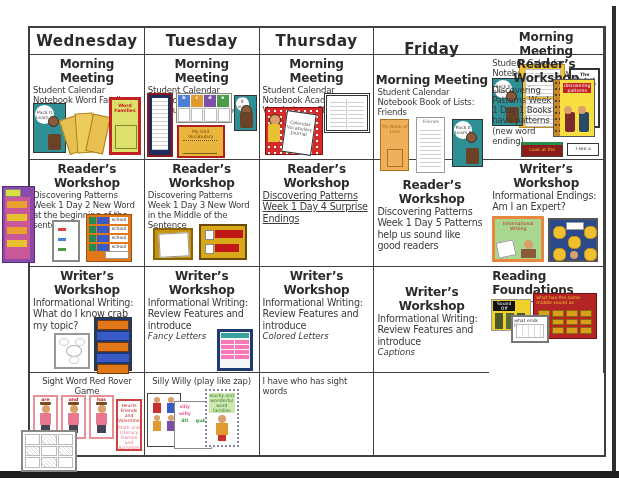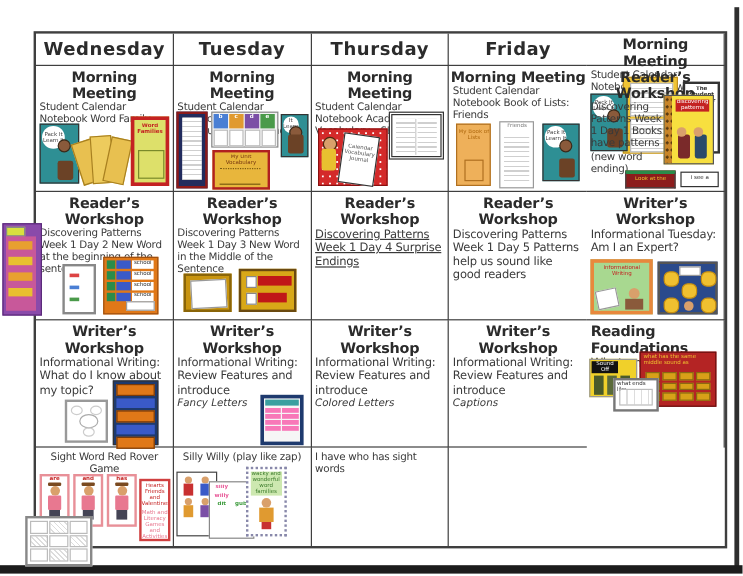--- a/index.html
+++ b/index.html
@@ -10,21 +10,21 @@
   .edge-right{position:absolute;left:612px;top:6px;width:4px;height:467px;background:#2e2e2e;}
   .edge-bottom{position:absolute;left:0;top:471px;width:619px;height:7px;background:#1c1c1c;}
 
   
   .plan{position:absolute;left:28px;top:26px;width:574px;height:427px;
         display:grid;grid-template-columns:repeat(5,1fr);
         grid-template-rows:27px 105px 107px 106px 1fr;
         border:2px solid #3f3f3f;background:#fff;}
   .cell{position:relative;border-right:1.5px solid #3f3f3f;border-bottom:1.5px solid #3f3f3f;
         box-sizing:border-box;overflow:visible;}
-  .cell.lastcol{border-right:none;}
+  .cell.lastcol{border-right:none;margin-top:16px;}
   .cell.lastrow{border-bottom:none;}
   .day{display:flex;align-items:center;justify-content:center;
        font-size:15px;font-weight:bold;letter-spacing:.5px;}
   .h{font-size:12px;font-weight:bold;text-align:center;margin:2px 1px 0;letter-spacing:-.2px;}
   .b{font-size:8.6px;line-height:1.18;padding:0 3px;letter-spacing:-.2px;color:#3a3a3a;}
   .b.ctr{text-align:center;padding-top:3px;}
   .it{font-size:8.6px;font-style:italic;padding:0 3px;color:#3a3a3a;}
 
   
   .t{position:absolute;box-sizing:border-box;}
@@ -238,41 +238,41 @@
       <div class="b" style="font-size:9.6px;text-decoration:underline;">Discovering Patterns Week 1 Day 4 Surprise Endings</div>
     </div>
 
     <div class="cell lastcol">
       <div class="h">Reader’s Workshop</div>
       <div class="b" style="font-size:9.6px;">Discovering Patterns Week 1 Day 5 Patterns help us sound like good readers</div>
     </div>
 
     <div class="cell">
       <div class="h">Writer’s Workshop</div>
-      <div class="b" style="font-size:9.6px;">Informational Tuesday: Am I an Expert?</div>
+      <div class="b" style="font-size:9.6px;">Informational Endings: Am I an Expert?</div>
       <div class="t" style="left:3px;top:56px;width:52px;height:46px;background:#a8d890;border:3px solid #e8883c;">
         <div class="tt" style="color:#c42222;margin-top:2px;">Informational Writing</div>
         <div class="paper" style="position:absolute;left:2px;bottom:2px;width:16px;height:14px;transform:rotate(-12deg);"></div>
         <div style="position:absolute;right:8px;bottom:10px;width:9px;height:9px;background:#d9a06b;border-radius:50%;"></div>
         <div style="position:absolute;right:5px;bottom:1px;width:15px;height:9px;background:#8a5a3b;"></div>
       </div>
       <div class="t" style="left:59px;top:58px;width:50px;height:44px;background:#2a4a8c;border:2px solid #555;">
         <div class="paper" style="position:absolute;left:16px;top:2px;width:16px;height:6px;"></div>
         <div class="sun" style="left:3px;top:6px;"></div>
         <div class="sun" style="left:34px;top:6px;"></div>
         <div class="sun" style="left:18px;top:16px;"></div>
         <div class="sun" style="left:3px;top:28px;"></div>
         <div class="sun" style="left:34px;top:28px;"></div>
         <div style="position:absolute;left:20px;bottom:1px;width:8px;height:8px;background:#d9a06b;border-radius:50%;"></div>
       </div>
     </div>
 
     <div class="cell">
       <div class="h">Writer’s Workshop</div>
-      <div class="b" style="font-size:9.6px;">Informational Writing: What do I know about my topic?</div>
+      <div class="b" style="font-size:9.6px;">Informational Writing: What do I know crab my topic?</div>
       <div class="t paper" style="left:24px;top:66px;width:36px;height:36px;border:2px solid #999;">
         <div style="position:absolute;left:10px;top:10px;width:14px;height:10px;border:1px solid #aaa;border-radius:50%;"></div>
         <div style="position:absolute;left:3px;top:3px;width:8px;height:6px;border:1px solid #ccc;border-radius:50%;"></div>
         <div style="position:absolute;right:3px;top:3px;width:8px;height:6px;border:1px solid #ccc;border-radius:50%;"></div>
         <div style="position:absolute;left:13px;bottom:3px;width:8px;height:6px;border:1px solid #ccc;border-radius:50%;"></div>
       </div>
       <div class="t" style="left:64px;top:50px;width:38px;height:54px;background:#1e3a6e;border:1px solid #333;padding:2px;">
         <div style="height:8px;background:#e07818;margin-bottom:2px;border:0.5px solid #7a3a08;"></div>
         <div style="height:8px;background:#3a5ac8;margin-bottom:2px;"></div>
         <div style="height:8px;background:#e07818;margin-bottom:2px;border:0.5px solid #7a3a08;"></div>

